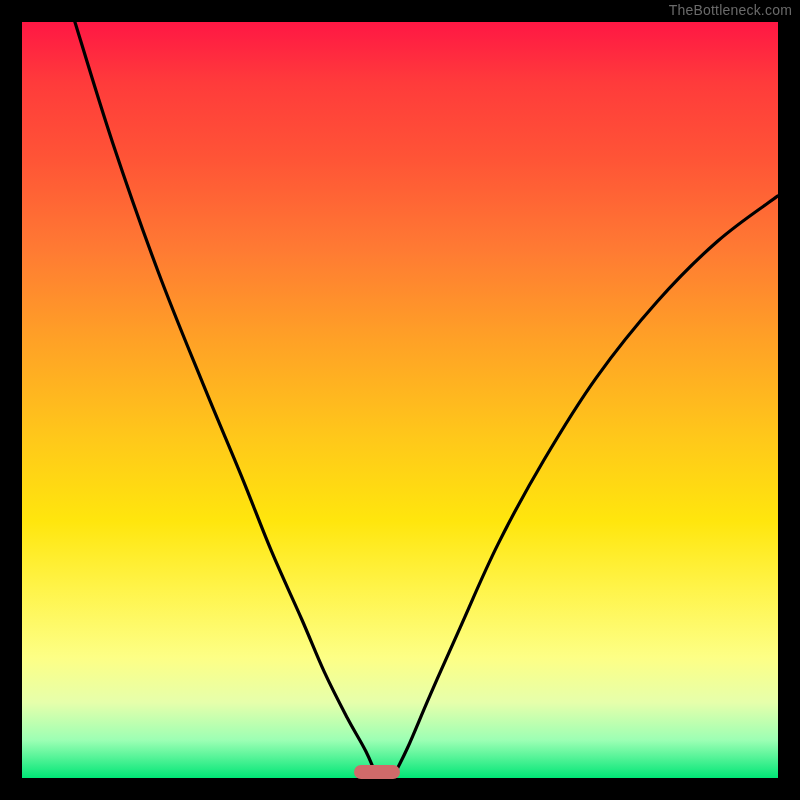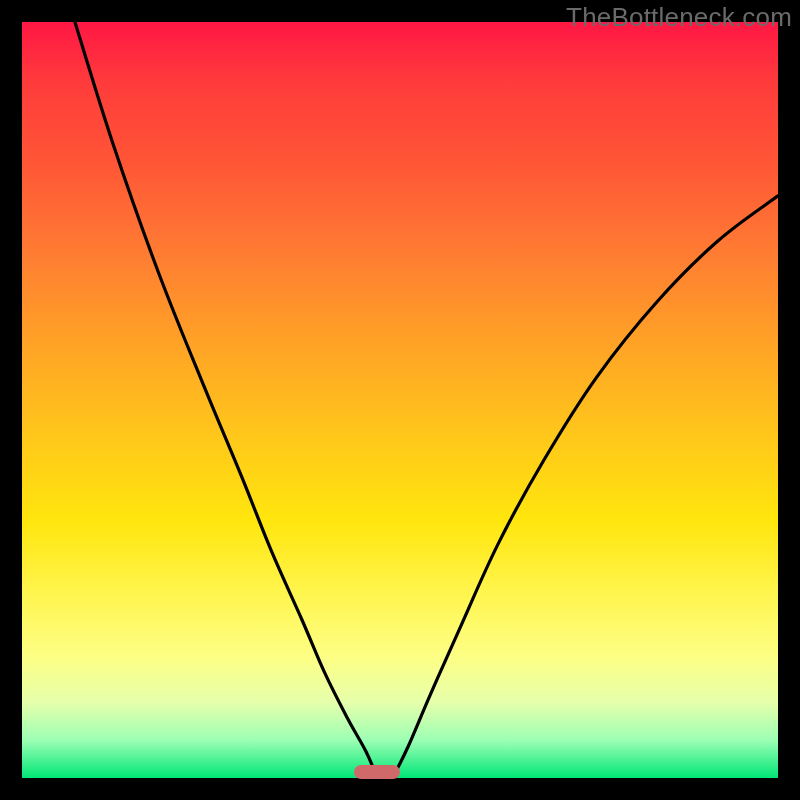--- a/index.html
+++ b/index.html
@@ -54,21 +54,21 @@
     height: 14px;
     border-radius: 7px;
     background: #d06a6a;
     transform: translateX(-50%);
   }
   .watermark {
     position: absolute;
     top: 2px;
     right: 8px;
     color: #6a6a6a;
-    font-size: 26px;
+    font-size: 14px;
     letter-spacing: 0.2px;
   }
 </style>
 </head>
 <body>
 
 <div class="frame">
   <div class="plot"></div>
   <svg class="curves" viewBox="0 0 756 756" preserveAspectRatio="none">
     <path d="M 52.92 0.00 C 59.72 21.77, 75.75 76.05, 90.72 120.96 C 105.69 165.87, 119.75 205.93, 136.08 249.48 C 152.41 293.03, 166.47 326.14, 181.44 362.88 C 196.41 399.62, 206.99 423.66, 219.24 453.60 C 231.49 483.54, 238.59 503.34, 249.48 529.20 C 260.37 555.06, 270.19 575.47, 279.72 597.24 C 289.25 619.01, 294.24 632.47, 302.40 650.16 C 310.56 667.85, 317.60 681.23, 325.08 695.52 C 332.56 709.81, 338.54 718.65, 343.98 729.54 C 349.42 740.43, 353.28 751.24, 355.32 756.00" id="path-left" fill="none" stroke="#000" stroke-width="3.2" stroke-linecap="round"></path>

